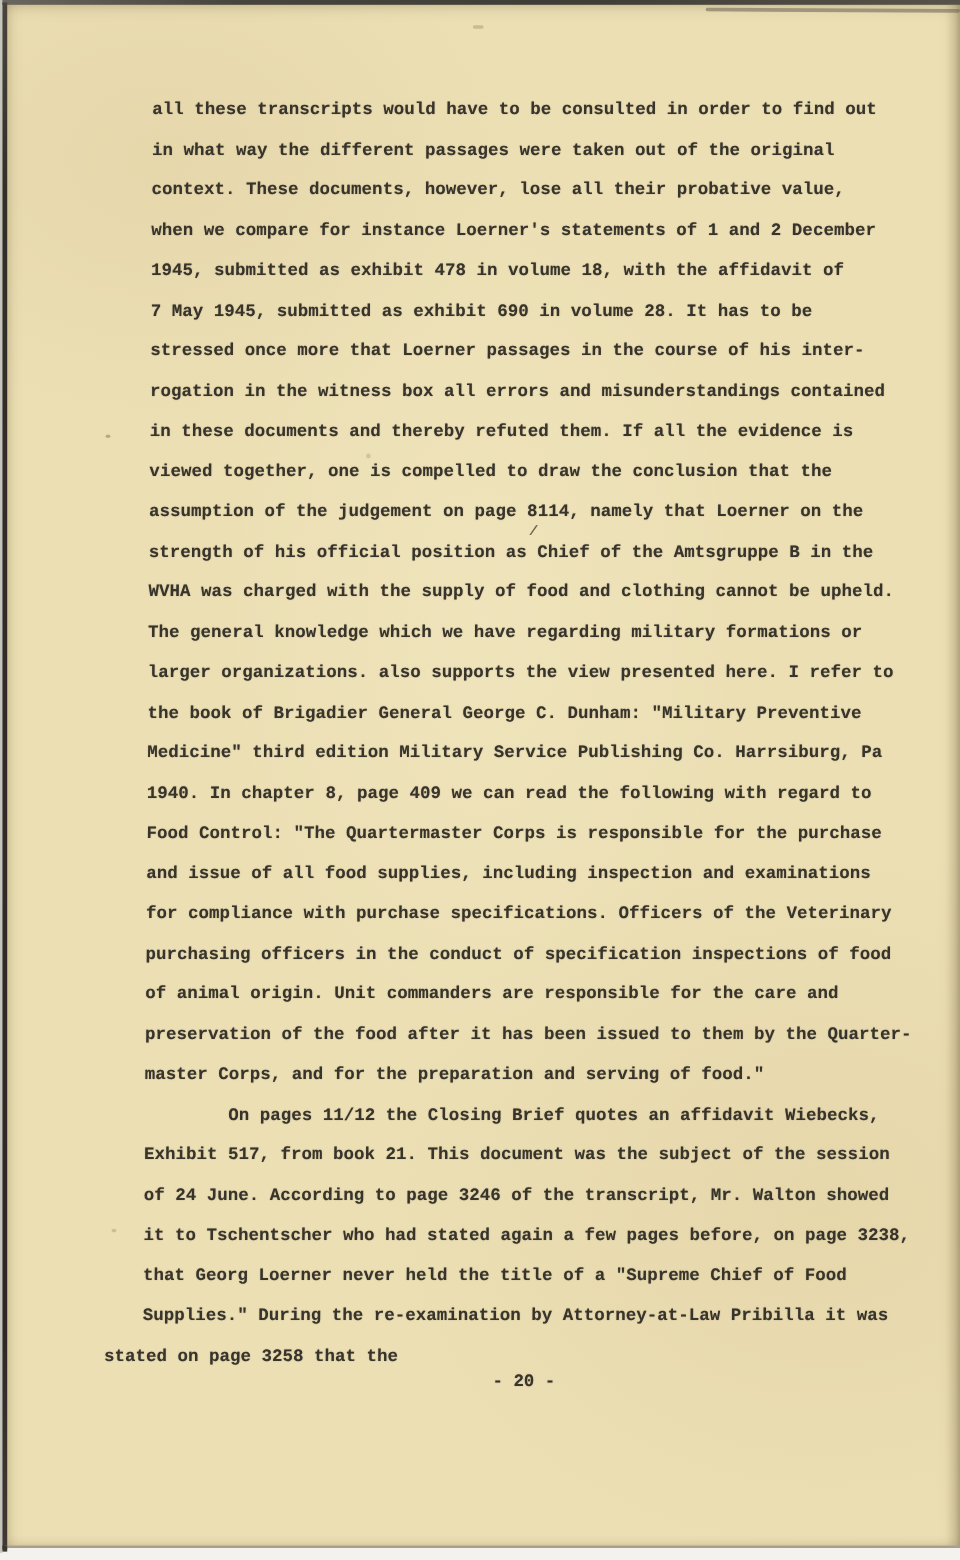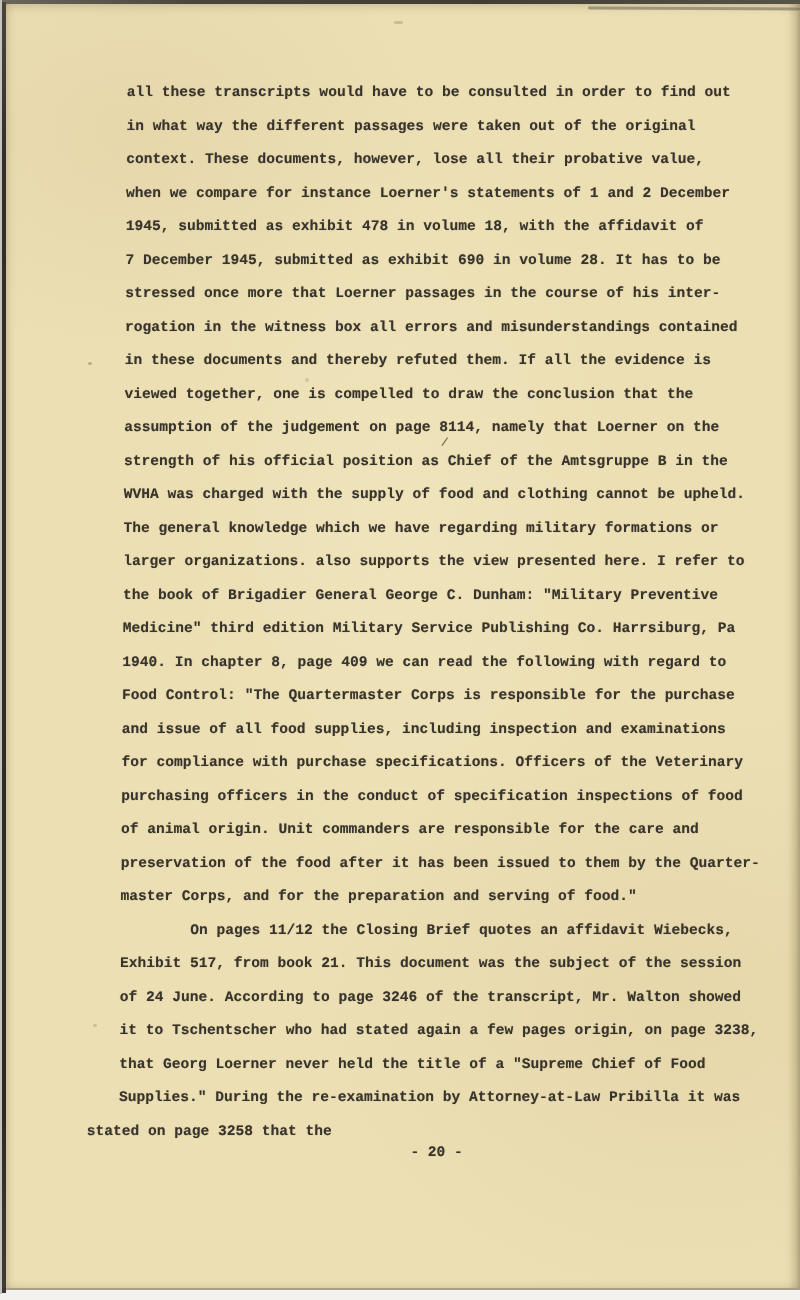--- a/index.html
+++ b/index.html
@@ -86,21 +86,21 @@
   <div class="edge-bottom"></div>
   <div class="edge-bottom-nub"></div>
 
   <div class="textblock">
     <div>
         <div class="line">all these transcripts would have to be consulted in order to find out</div>
         <div class="line">in what way the different passages were taken out of the original</div>
         <div class="line">context. These documents, however, lose all their probative value,</div>
         <div class="line">when we compare for instance Loerner's statements of 1 and 2 December</div>
         <div class="line">1945, submitted as exhibit 478 in volume 18, with the affidavit of</div>
-        <div class="line">7 December 1945, submitted as exhibit 690 in volume 28. It has to be</div>
+        <div class="line">7 May 1945, submitted as exhibit 690 in volume 28. It has to be</div>
         <div class="line">stressed once more that Loerner passages in the course of his inter-</div>
         <div class="line">rogation in the witness box all errors and misunderstandings contained</div>
         <div class="line">in these documents and thereby refuted them. If all the evidence is</div>
         <div class="line">viewed together, one is compelled to draw the conclusion that the</div>
         <div class="line">assumption of the judgement on page 8114, namely that Loerner on the</div>
         <div class="line">strength of his official position as Chief of the Amtsgruppe B in the</div>
         <div class="line">WVHA was charged with the supply of food and clothing cannot be upheld.</div>
         <div class="line">The general knowledge which we have regarding military formations or</div>
         <div class="line">larger organizations. also supports the view presented here. I refer to</div>
         <div class="line">the book of Brigadier General George C. Dunham: "Military Preventive</div>
@@ -109,21 +109,21 @@
         <div class="line">Food Control: "The Quartermaster Corps is responsible for the purchase</div>
         <div class="line">and issue of all food supplies, including inspection and examinations</div>
         <div class="line">for compliance with purchase specifications. Officers of the Veterinary</div>
         <div class="line">purchasing officers in the conduct of specification inspections of food</div>
         <div class="line">of animal origin. Unit commanders are responsible for the care and</div>
         <div class="line">preservation of the food after it has been issued to them by the Quarter-</div>
         <div class="line">master Corps, and for the preparation and serving of food."</div>
         <div class="line">        On pages 11/12 the Closing Brief quotes an affidavit Wiebecks,</div>
         <div class="line">Exhibit 517, from book 21. This document was the subject of the session</div>
         <div class="line">of 24 June. According to page 3246 of the transcript, Mr. Walton showed</div>
-        <div class="line">it to Tschentscher who had stated again a few pages origin, on page 3238,</div>
+        <div class="line">it to Tschentscher who had stated again a few pages before, on page 3238,</div>
         <div class="line">that Georg Loerner never held the title of a "Supreme Chief of Food</div>
         <div class="line">Supplies." During the re-examination by Attorney-at-Law Pribilla it was</div>
         <div class="line">stated on page 3258 that the</div>
       </div>
     <div class="pagenum">- 20 -</div>
   </div>
 
   <span class="stray-slash">/</span>
   <div class="speck s1"></div>
   <div class="speck s2"></div>

